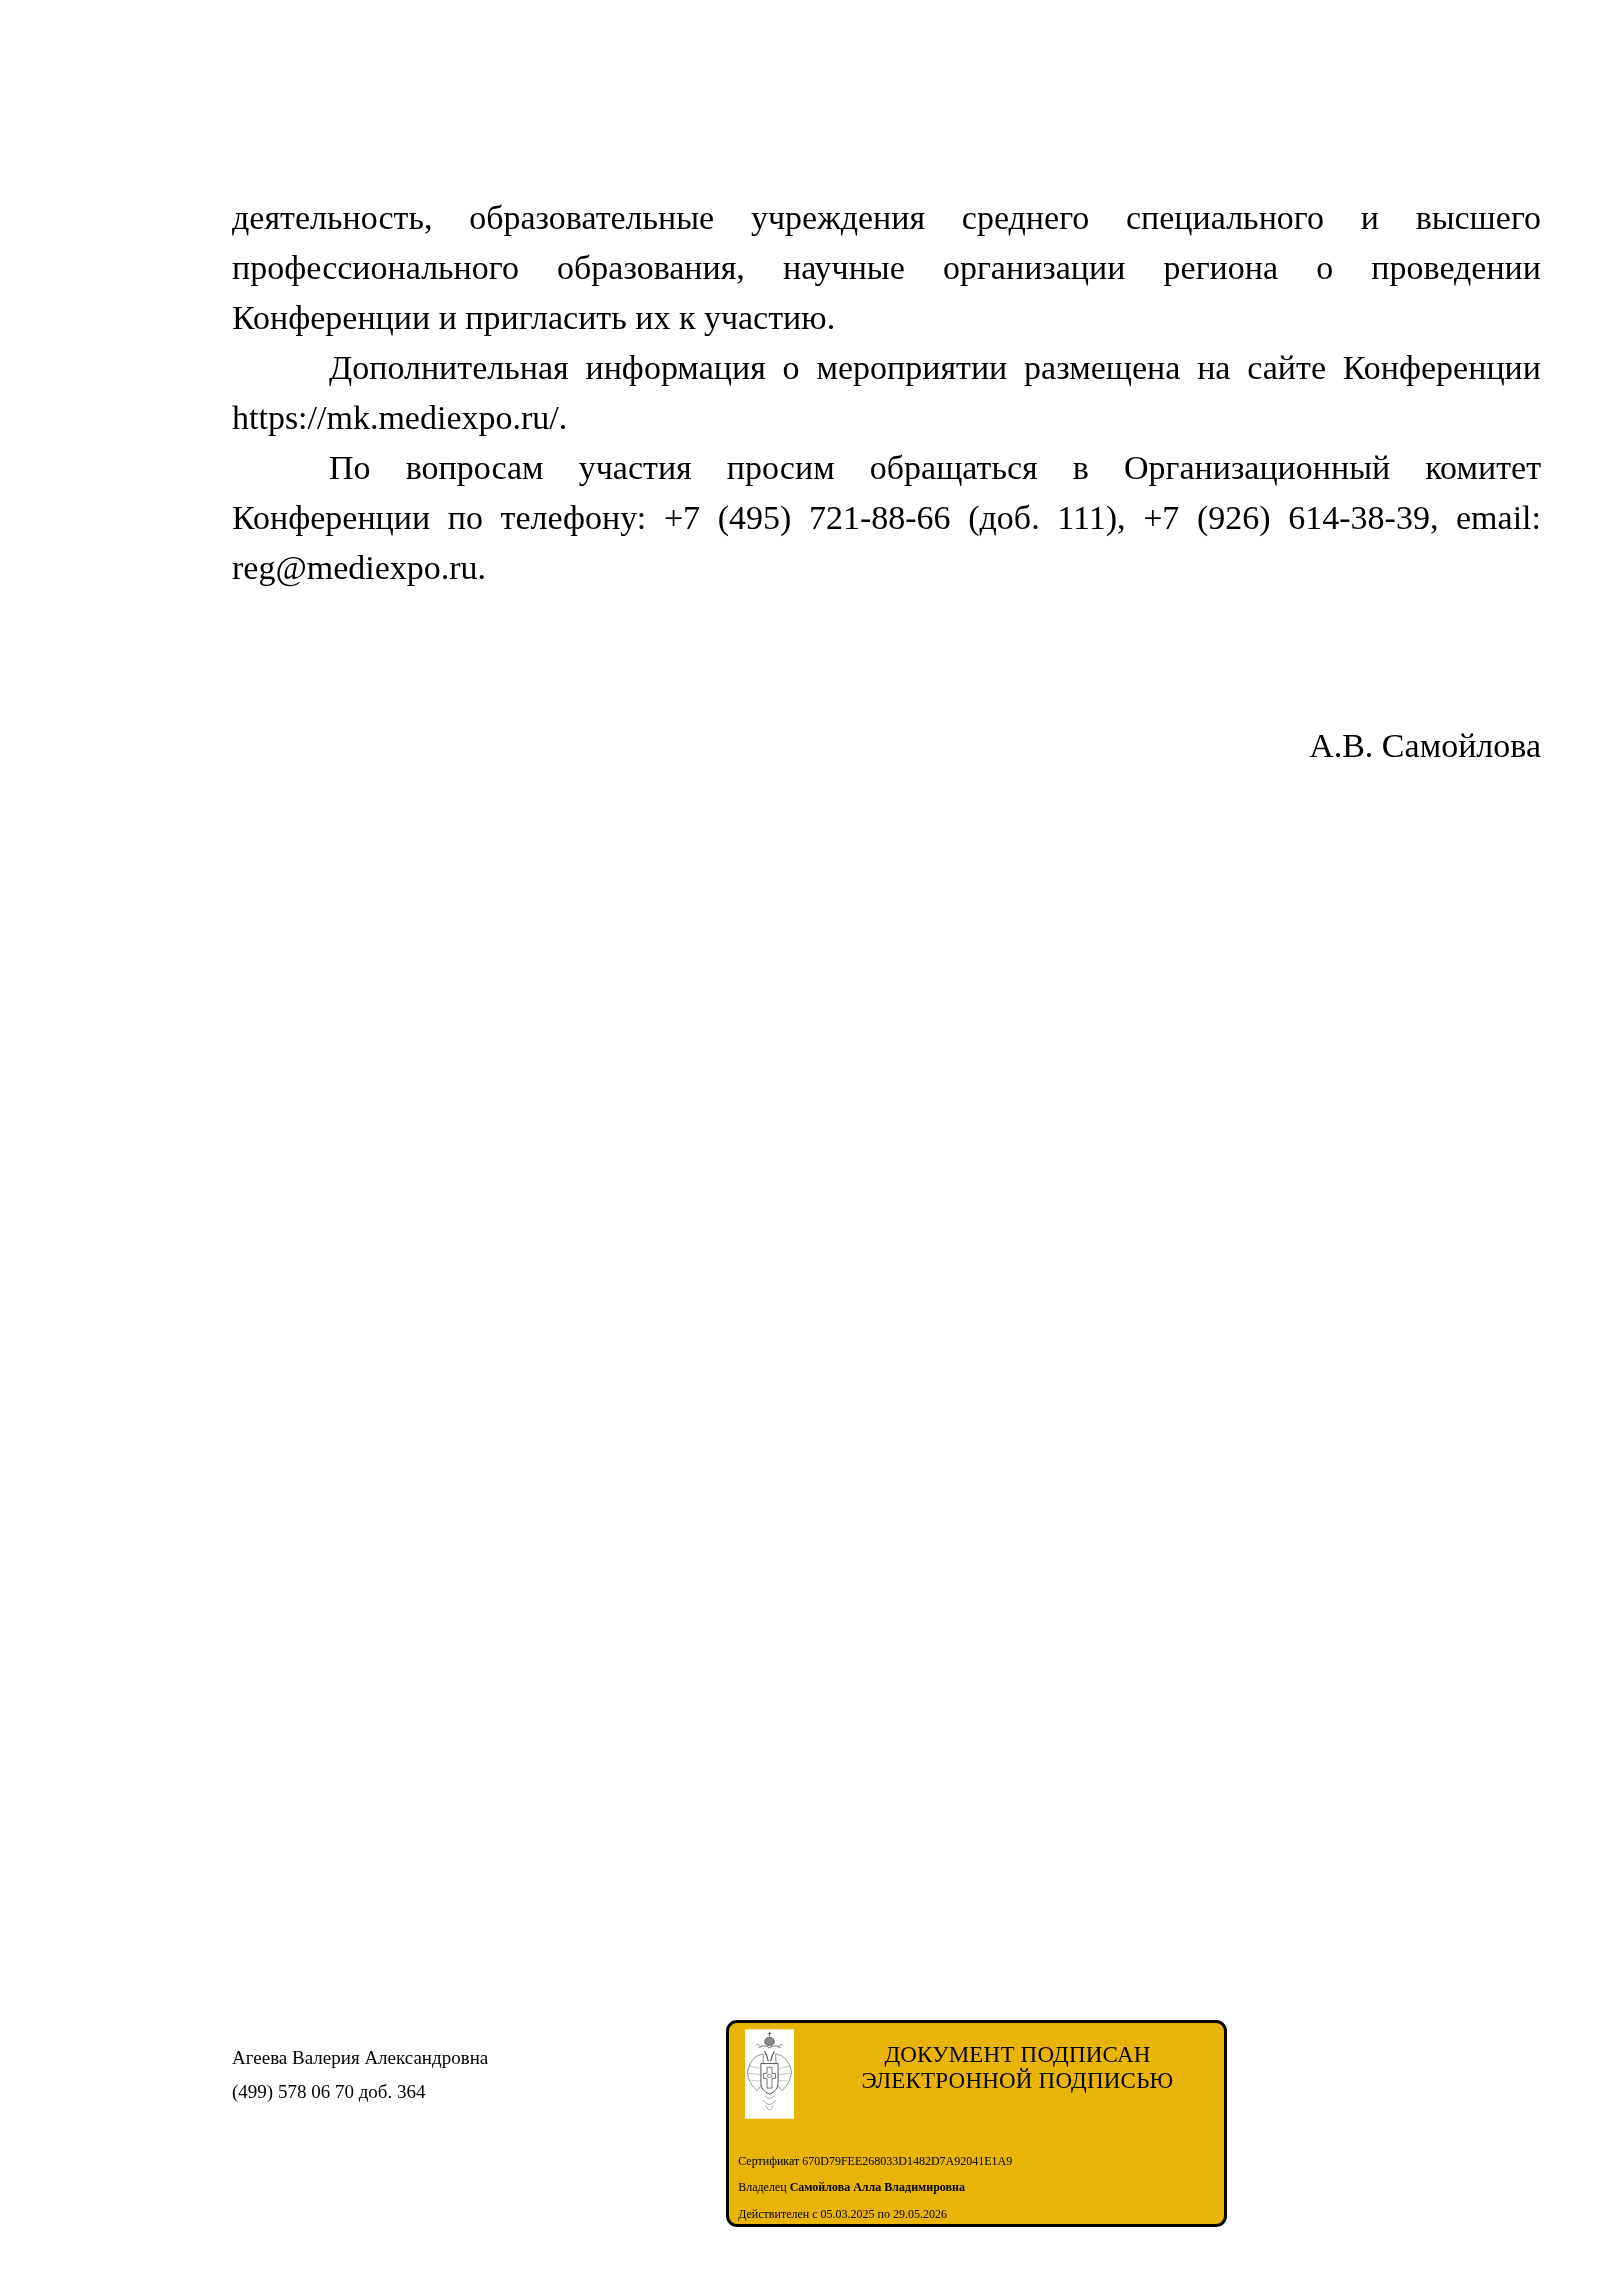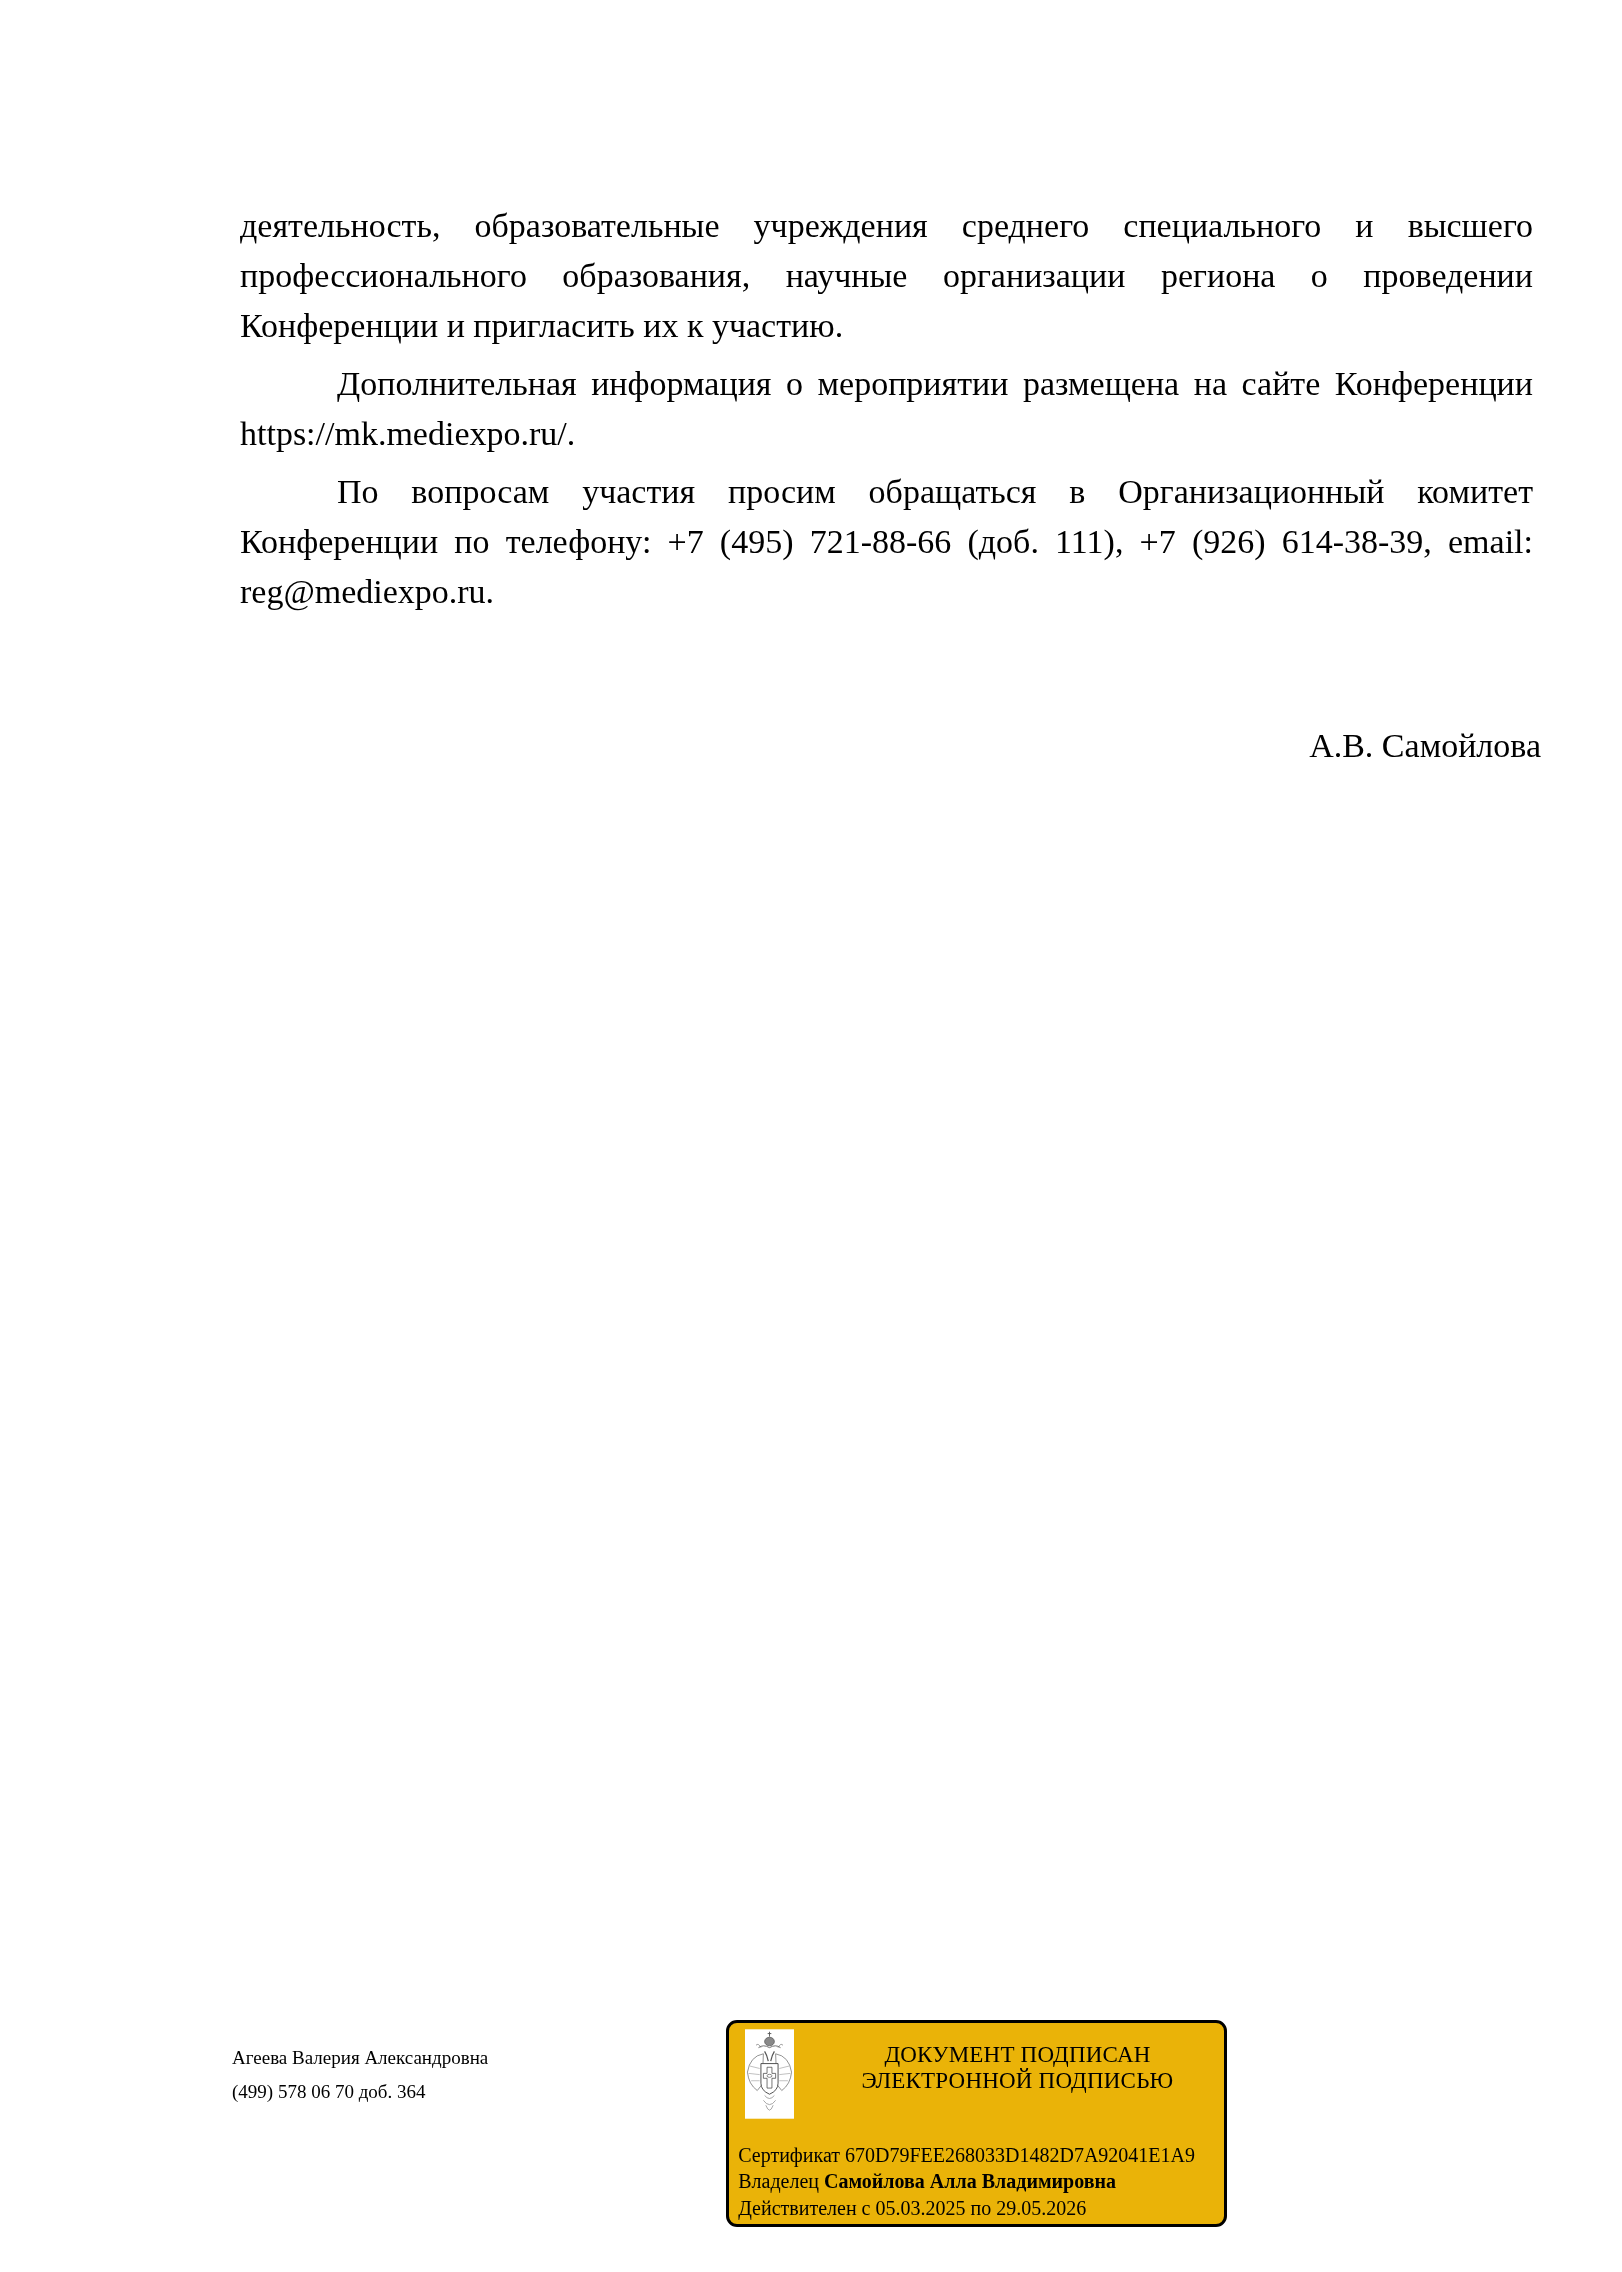--- a/index.html
+++ b/index.html
@@ -24,21 +24,21 @@
     }
     .body-text {
       position: absolute;
       left: 232px;
       top: 193px;
       width: 1309px;
       font-size: 34px;
       line-height: 50px;
     }
     .para {
-      margin: 8px;
+      margin: 0;
       text-align: justify;
       text-align-last: left;
     }
     .para.indent {
       text-indent: 97px;
     }
     .signatory {
       position: absolute;
       top: 724px;
       right: 81px;
@@ -78,22 +78,22 @@
       top: 18.5px;
       width: 381px;
       text-align: center;
       font-size: 23px;
       line-height: 26.4px;
       letter-spacing: 0.2px;
     }
     .stamp-details {
       position: absolute;
       left: 9.2px;
-      top: 119px;
-      font-size: 20px;
+      top: 125px;
+      font-size: 12px;
       line-height: 26.4px;
       white-space: nowrap;
     }
     .stamp-details b { font-weight: bold; }
   </style>
 </head>
 <body>
 
 <div class="page">
 

